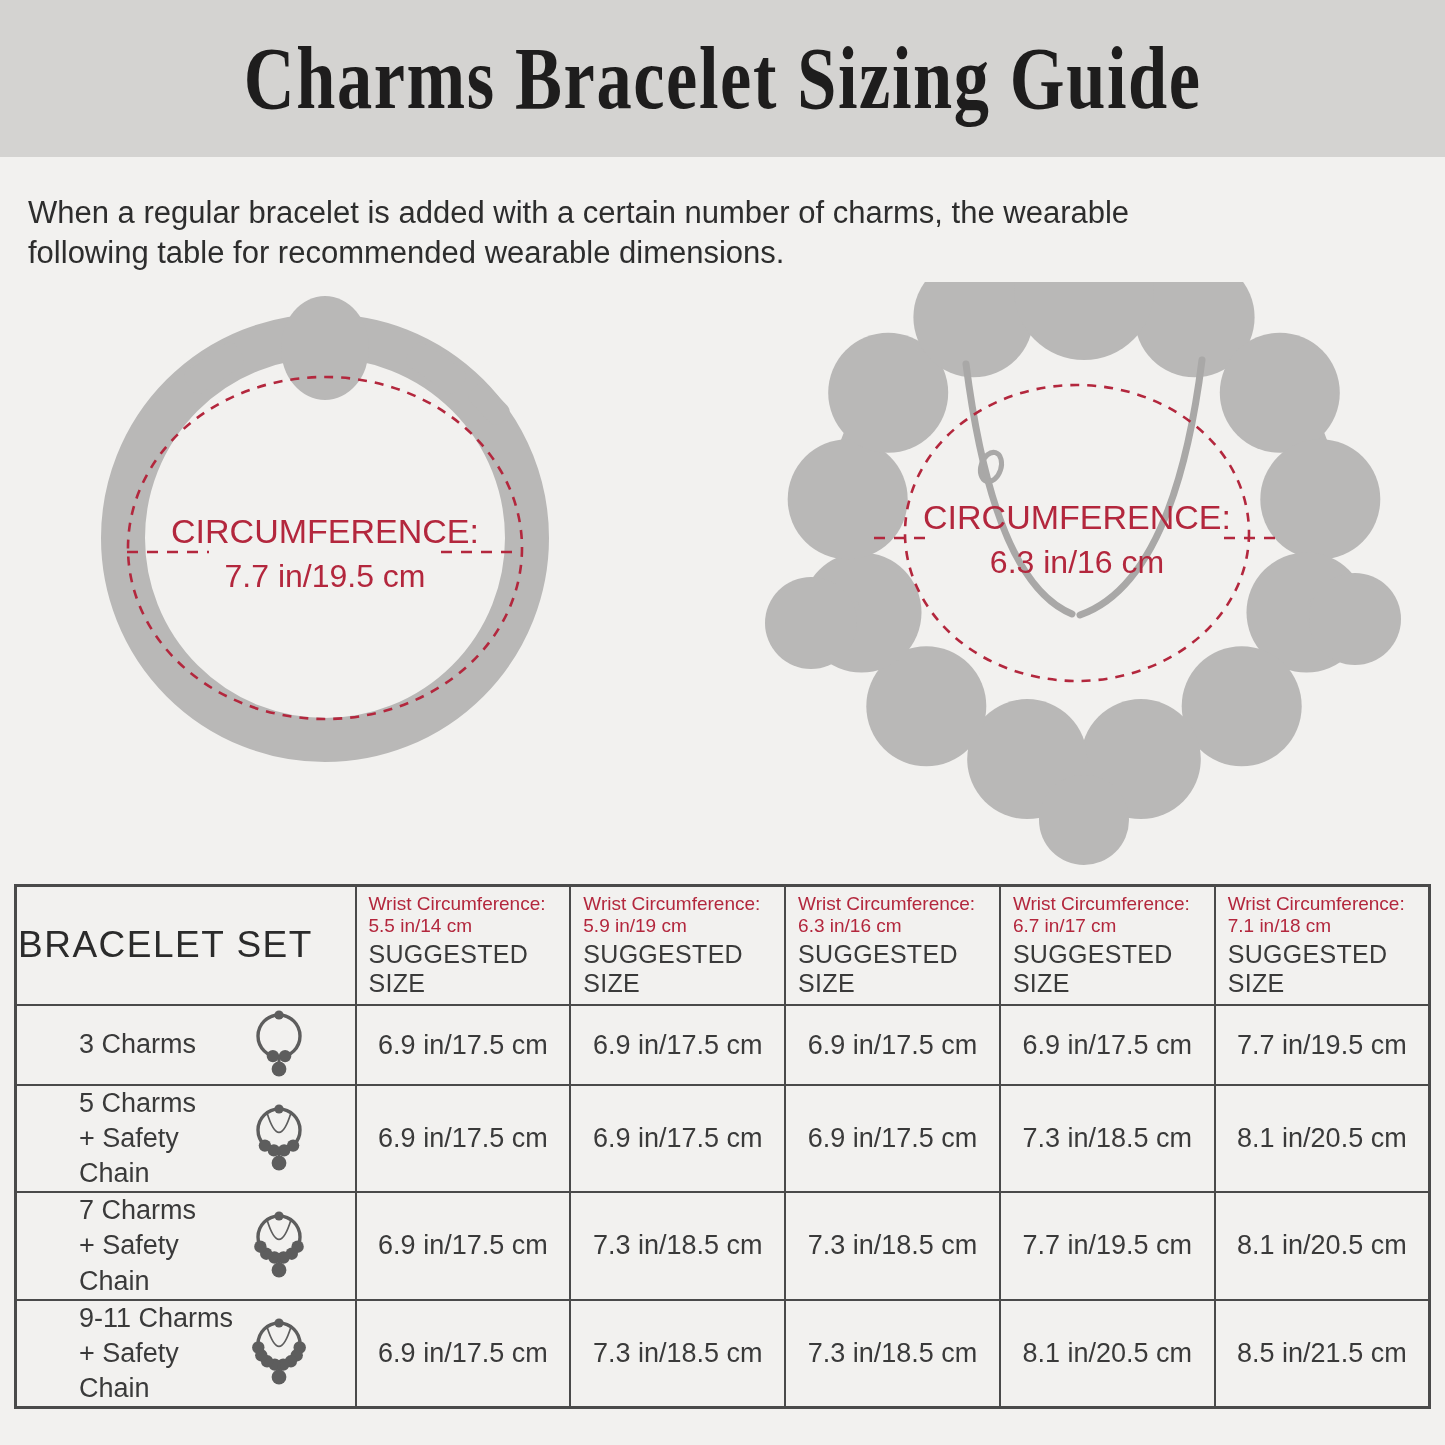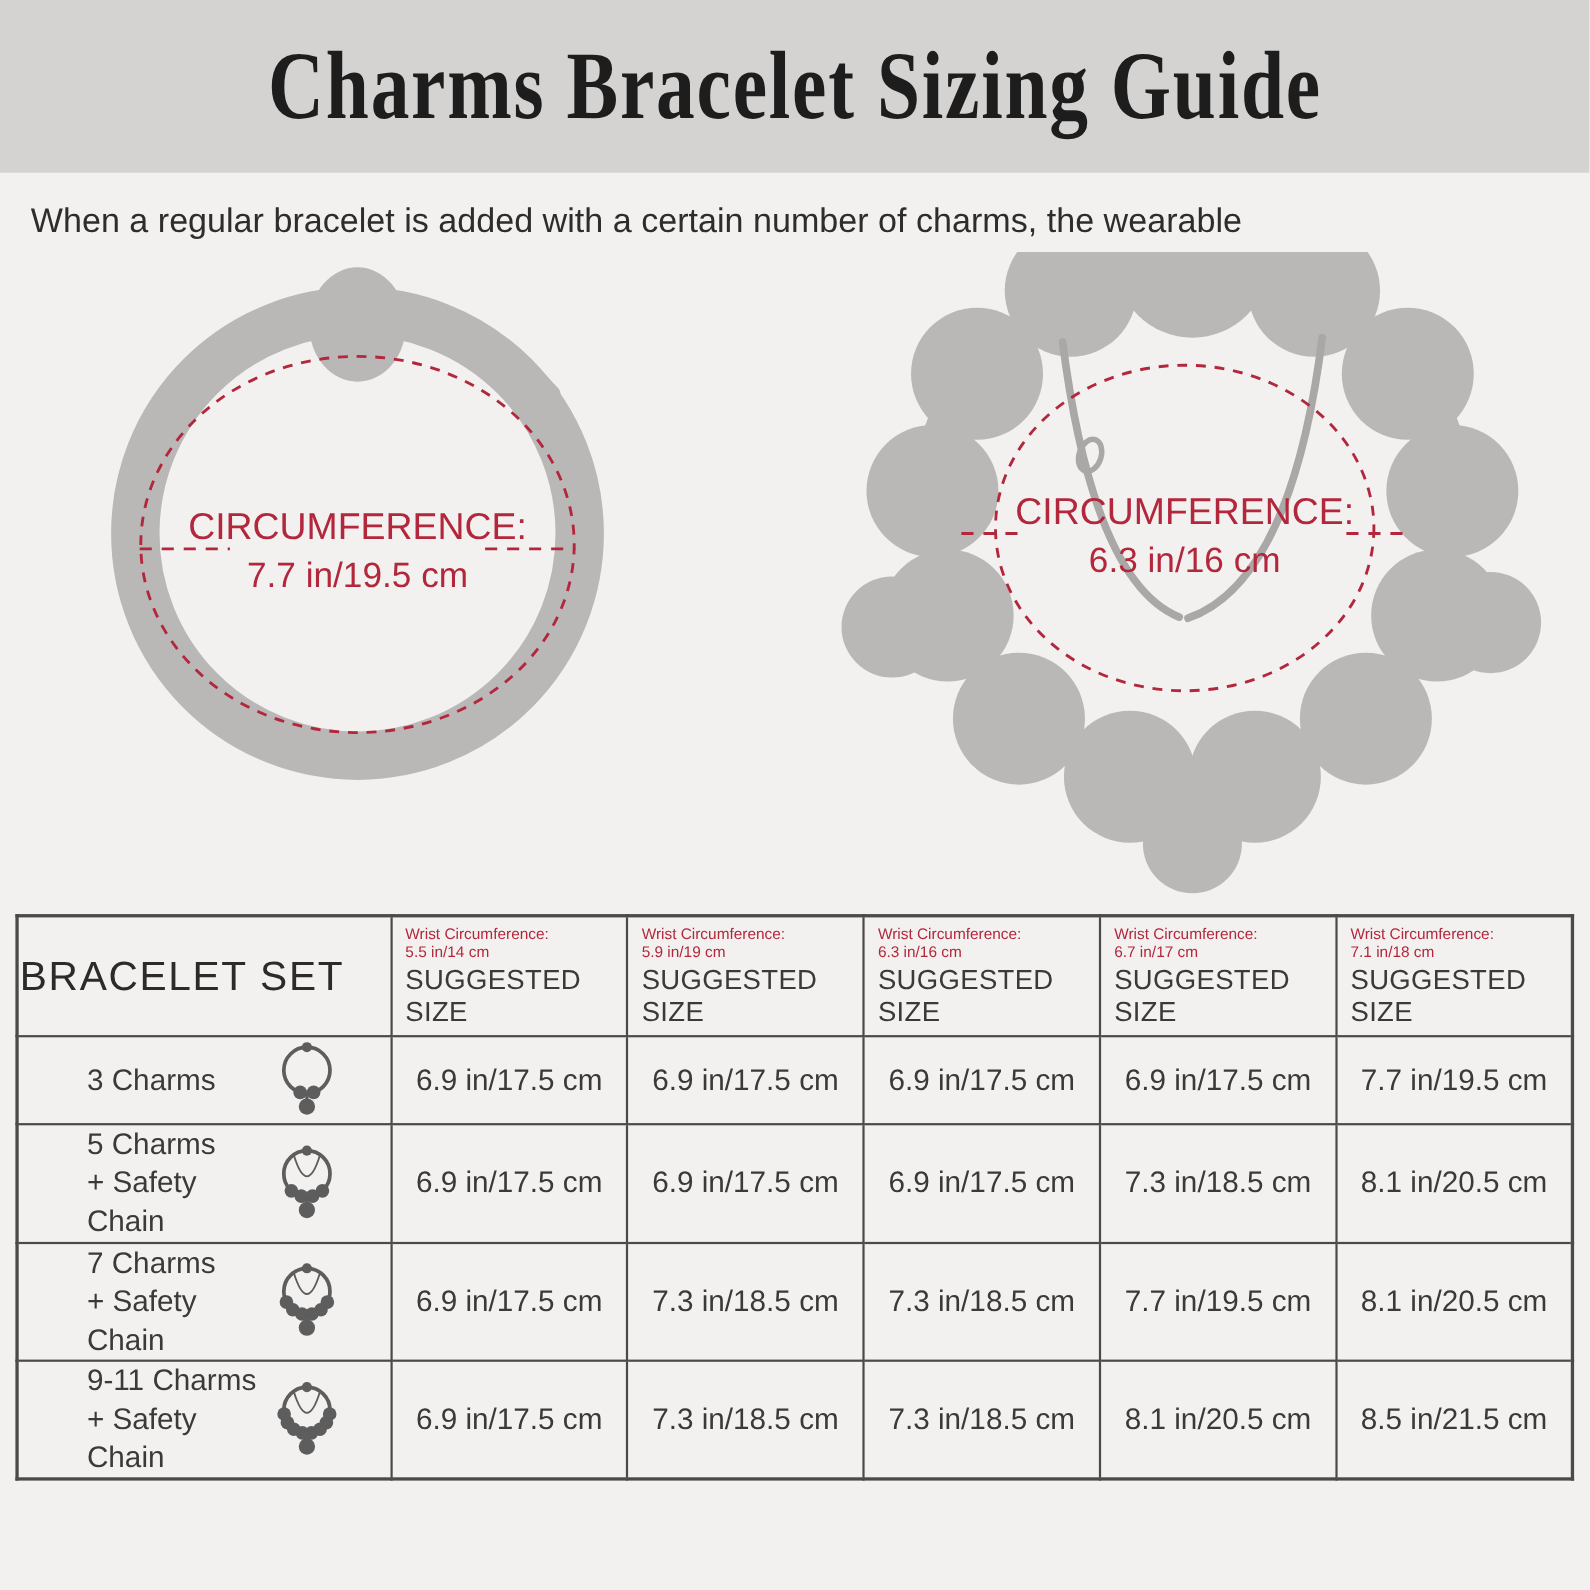--- a/index.html
+++ b/index.html
@@ -12,21 +12,21 @@
   .banner{
     height:157px;background:#d4d3d1;
     display:flex;align-items:center;justify-content:center;
   }
   .banner h1{
     margin:0;font-family:"Liberation Serif","DejaVu Serif",serif;
     font-weight:700;font-size:88px;color:#1e1d1d;letter-spacing:2px;
     transform:scaleX(0.8);transform-origin:center;white-space:nowrap;
   }
   .intro{
-    margin:24px 28px 0 28px;
+    margin:36px 28px 0 28px;
     font-size:31px;line-height:1.3;color:#2d2d2d;
   }
   .intro div{display:block;}
   .figures{
     display:flex;height:600px;margin-top:6px;
   }
   .fig{flex:1;display:flex;align-items:flex-start;justify-content:center;}
   .fig-left svg{margin-right:72px;margin-top:10px;}
   .fig-right svg{margin-top:2px;}
   .figtext{fill:#b3273d;font-family:"Liberation Sans","DejaVu Sans",sans-serif;font-size:34px;text-anchor:middle;}
@@ -37,21 +37,21 @@
     border:3px solid #4a4a4a;
   }
   th,td{border:2px solid #4a4a4a;}
   col.c-set{width:340px;}
   thead th{height:95px;vertical-align:middle;}
   th.set-th{
     font-size:37px;font-weight:400;color:#2b2b2b;letter-spacing:1.5px;
     text-align:left;
   }
   th.wrist-th{text-align:left;padding:6px 8px 6px 12px;font-weight:400;}
-  th.wrist-th .red{display:block;color:#b3273d;font-size:14px;line-height:1.17;}
+  th.wrist-th .red{display:block;color:#b3273d;font-size:19px;line-height:1.17;}
   th.wrist-th .sug{display:block;color:#3a3a3a;font-size:25px;margin-top:3px;letter-spacing:0.3px;}
   tbody tr{height:80px;}
   tbody tr:last-child{height:79px;}
   td.val-td{text-align:center;font-size:27px;color:#3a3a3a;}
   td.label-td{padding:0;}
   .rowlabel{
     display:flex;align-items:center;justify-content:space-between;
     padding:0 44px 0 62px;
   }
   .lines{font-size:27px;line-height:1.3;color:#3a3a3a;}
@@ -59,20 +59,21 @@
 </style>
 </head>
 <body>
 
 <header class="banner">
   <h1>Charms Bracelet Sizing Guide</h1>
 </header>
 
 <div class="intro">
   <div>When a regular bracelet is added with a certain number of charms, the wearable</div>
+  <div>following table for recommended wearable dimensions.</div>
 </div>
 
 <section class="figures">
 
   <div class="fig fig-left">
     <svg width="620" height="500" viewBox="0 0 620 500">
       <circle cx="310" cy="248" r="202" fill="none" stroke="#b9b8b7" stroke-width="44"></circle>
       <rect x="168" y="64" width="62" height="28" rx="9" fill="#b9b8b7" transform="rotate(-34 199 78)"></rect>
       <rect x="390" y="64" width="62" height="28" rx="9" fill="#b9b8b7" transform="rotate(34 421 78)"></rect>
       <rect x="452" y="102" width="44" height="24" rx="8" fill="#b9b8b7" transform="rotate(46 474 114)"></rect>

